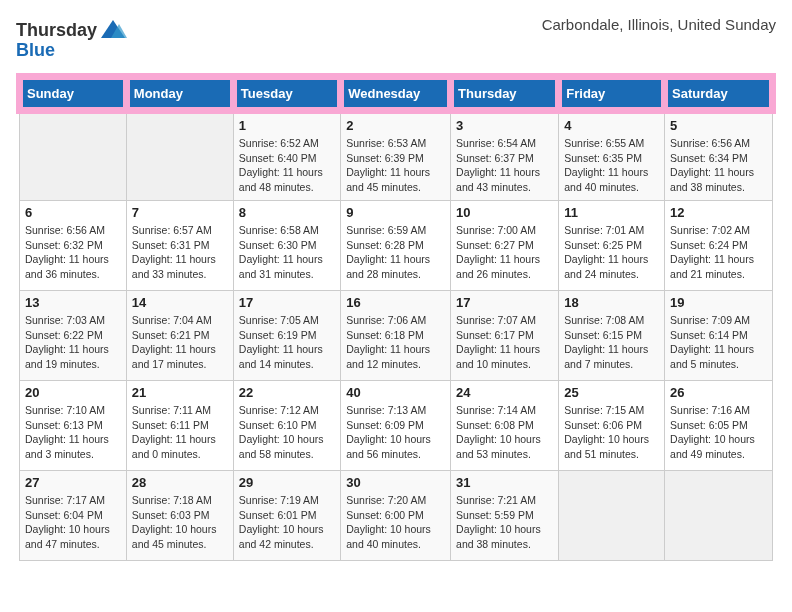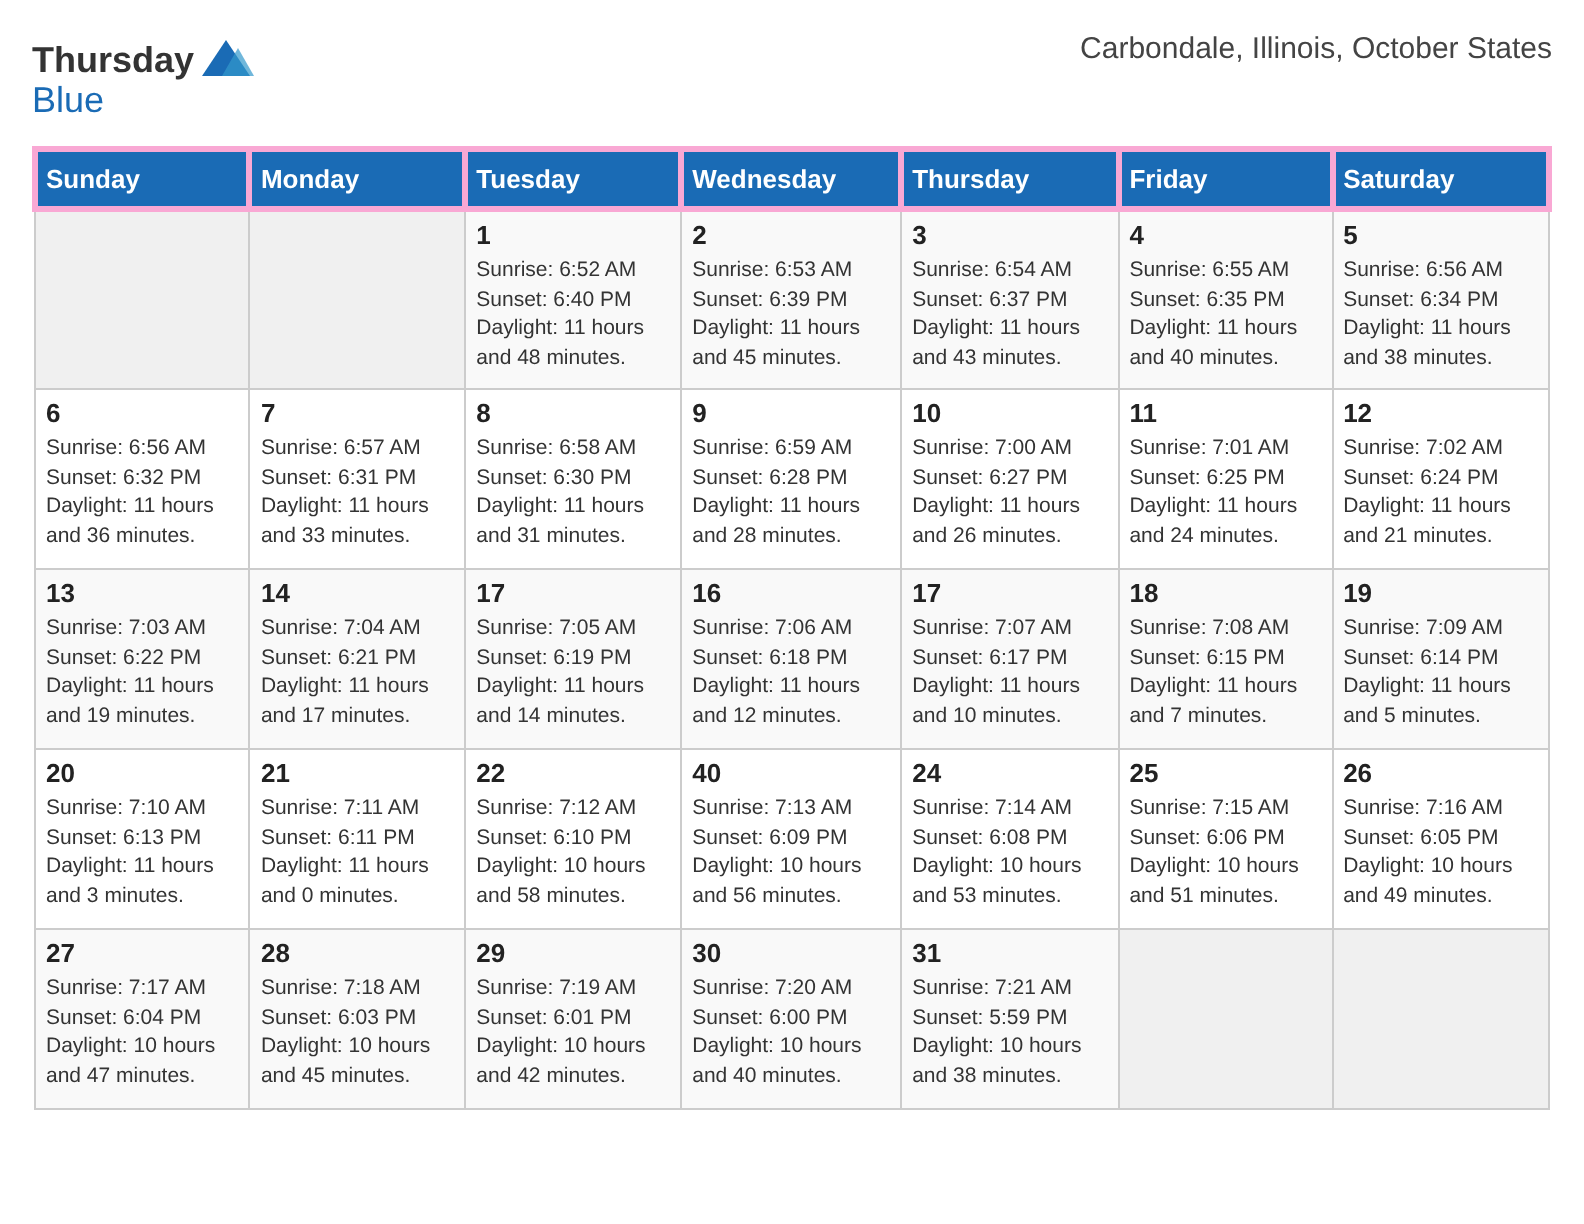--- a/index.html
+++ b/index.html
@@ -20,21 +20,21 @@
       display: flex;
       align-items: center;
     }
     .logo-text-general {
       font-size: 18px;
       font-weight: bold;
       color: #333;
     }
     .logo-text-blue {
       font-size: 18px;
-      font-weight: normal;
+      font-weight: bold;
       color: #1a6bb5;
       text-align: right;
     }
     .logo-icon {
       width: 28px;
       height: 28px;
       margin-left: 2px;
     }
     .title-block {
       text-align: right;
@@ -54,21 +54,21 @@
       border-collapse: collapse;
       font-size: 11px;
     }
     .calendar thead tr th {
       background-color: #1a6bb5;
       color: #fff;
       padding: 6px 4px;
       text-align: left;
       font-size: 13px;
       font-weight: bold;
-      border: 3px solid #f9a8d4;
+      border: 7px solid #f9a8d4;
     }
     .calendar tbody tr td {
       border: 1px solid #ccc;
       vertical-align: top;
       padding: 4px 5px;
       min-height: 90px;
       height: 90px;
       width: 113px;
       background: #fff;
     }
@@ -100,21 +100,21 @@
         <span class="logo-text-general">Thursday</span>
         <svg class="logo-icon" viewBox="0 0 28 28">
           <polygon points="14,4 26,22 2,22" fill="#1a6bb5"></polygon>
           <polygon points="20,8 28,22 12,22" fill="#3399cc" opacity="0.7"></polygon>
         </svg>
       </div>
       <span class="logo-text-blue" style="margin-top:-4px;margin-left:0;">Blue</span>
     </div>
   </div>
   <div class="title-block">
-    <div class="location-title">Carbondale, Illinois, October States</div>
+    <div class="location-title">Carbondale, Illinois, United Sunday</div>
   </div>
 </div>
 
 <table class="calendar">
   <thead>
     <tr>
     <th>Sunday</th>
         <th>Monday</th>
         <th>Tuesday</th>
         <th>Wednesday</th>

